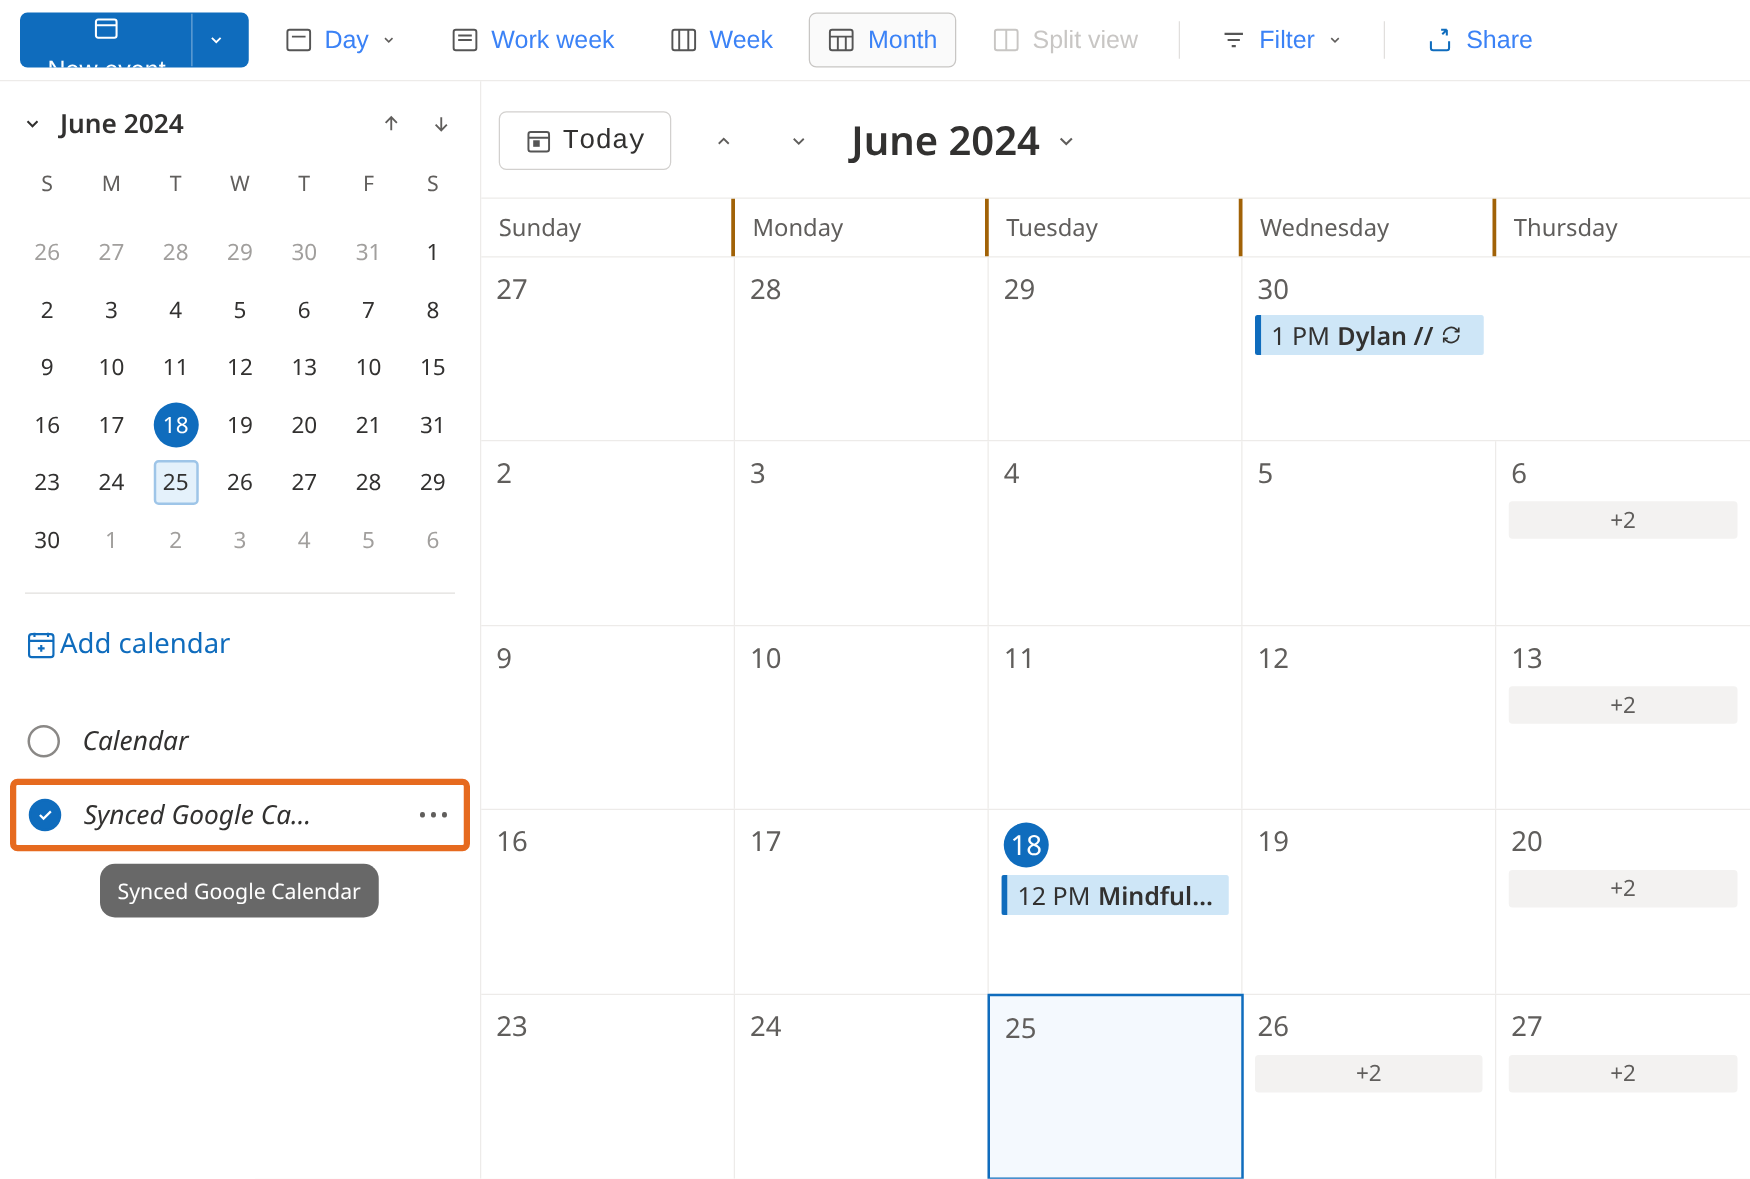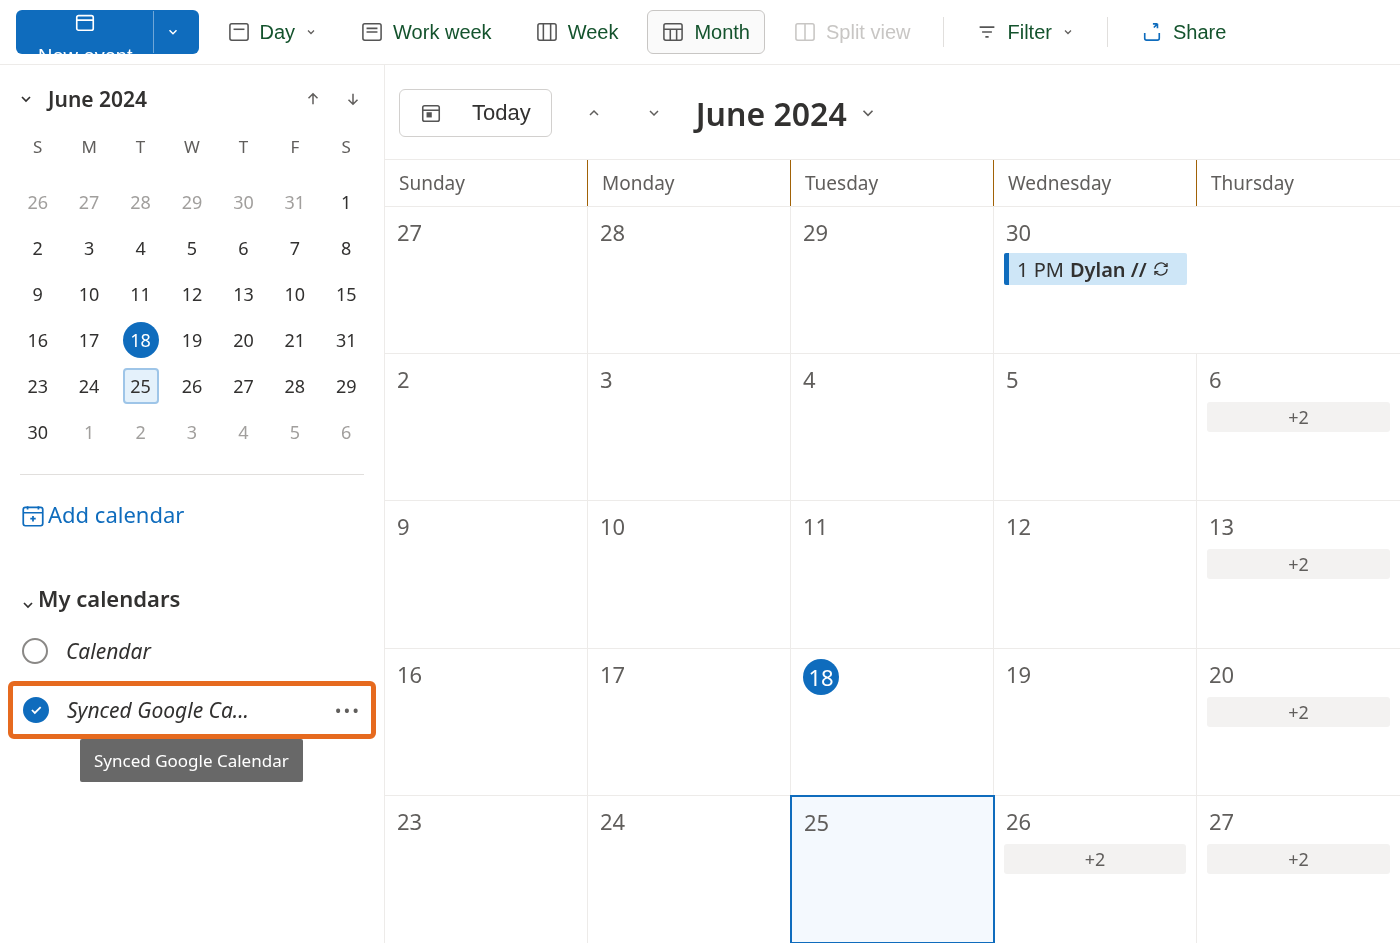--- a/index.html
+++ b/index.html
@@ -55,21 +55,21 @@
   }
   .tool-btn {
     display: inline-flex;
     align-items: center;
     gap: 10px;
     background: transparent;
     border: 1px solid transparent;
     border-radius: 6px;
     padding: 8px 14px;
     font-size: 20px;
-    color: #14532d;
+    color: #3b82f6;
     cursor: pointer;
     height: 44px;
   }
   .tool-btn.selected {
     border: 1px solid #c8c6c4;
     background: #fafafa;
   }
   .tool-btn.disabled {
     color: #c8c6c4;
     cursor: default;
@@ -202,49 +202,51 @@
     border-radius: 6px;
     padding: 0;
     margin: 6px 0 0 -4px;
     width: calc(100% + 8px);
   }
   .tooltip {
     position: absolute;
     background: #686868;
     color: #fff;
     padding: 10px 14px;
-    border-radius: 2px;
+    border-radius: 12px;
     font-size: 17px;
+    margin-top: 10px;
     margin-left: 68px;
     white-space: nowrap;
   }
   
   .main {
     flex: 1;
     display: flex;
     flex-direction: column;
     min-width: 0;
   }
   .main-header {
     display: flex;
     align-items: center;
     gap: 24px;
     padding: 24px 14px 22px 14px;
   }
   .today-btn {
     display: inline-flex;
     align-items: center;
-    gap: 30px;
+    gap: 8px;
     border: 1px solid #d2d0ce;
     border-radius: 6px;
     background: #fff;
     padding: 10px 20px;
     font-size: 22px;
     cursor: pointer;
     color: #323130;
+    font-family: Liberation Mono, monospace;
   }
   .nav-arrow {
     font-size: 18px;
     color: #605e5c;
     padding: 6px 10px;
     cursor: pointer;
   }
   .main-title {
     font-size: 32px;
     font-weight: 600;
@@ -255,21 +257,21 @@
   .dow-header {
     display: grid;
     grid-template-columns: repeat(5, 1fr);
     border-top: 1px solid #edebe9;
     border-bottom: 1px solid #edebe9;
   }
   .dow-header > div {
     padding: 10px 14px;
     font-size: 19px;
     color: #605e5c;
-    border-right: 1px solid #a16207;
+    border-right: 3px solid #a16207;
   }
   .dow-header > div:last-child { border-right: none; }
   .month-body {
     flex: 1;
     display: grid;
     grid-template-rows: repeat(5, 1fr);
     min-height: 0;
   }
   .week-row {
     display: grid;
@@ -616,28 +618,20 @@
               <rect x="3" y="4" width="18" height="17" rx="2"></rect>
               <path d="M3 9h18M7 3v3M17 3v3"></path>
               <path d="M12 12v5M9.5 14.5h5"></path>
             </svg>
         </span>
         <span>Add calendar</span>
       </div>
 
       <div style="height:26px"></div>
 
-      <div class="sidebar-row section">
-        <span class="icn">
-          <svg width="16" height="16" viewBox="0 0 24 24" fill="none" stroke="#323130" stroke-width="2.5">
-              <path d="M6 9l6 6 6-6"></path>
-            </svg>
-        </span>
-        <span>My calendars</span>
-      </div>
 
       <div id="cal-list" style="position:relative">
           <div class="cal-row">
             <span class="ring"></span>
             <span class="label">Calendar</span>
           </div>
           <div class="highlight-box">
             <div class="cal-row">
               <span class="ring checked">
                 <svg width="14" height="14" viewBox="0 0 24 24" fill="none" stroke="#fff" stroke-width="3">
@@ -755,20 +749,24 @@
           </div>
           <div class="week-row">
             <div class="day-cell">
               <div class="day-num">16</div>
             </div>
             <div class="day-cell">
               <div class="day-num">17</div>
             </div>
             <div class="day-cell">
               <div class="day-num"><span class="today-circ">18</span></div>
+              <div class="event-pill">
+                <span class="time">12 PM</span>
+                <span class="ttl">Mindful M</span>
+              </div>
             </div>
             <div class="day-cell">
               <div class="day-num">19</div>
             </div>
             <div class="day-cell">
               <div class="day-num">20</div>
               <div class="more-pill">+2</div>
             </div>
           </div>
           <div class="week-row">

